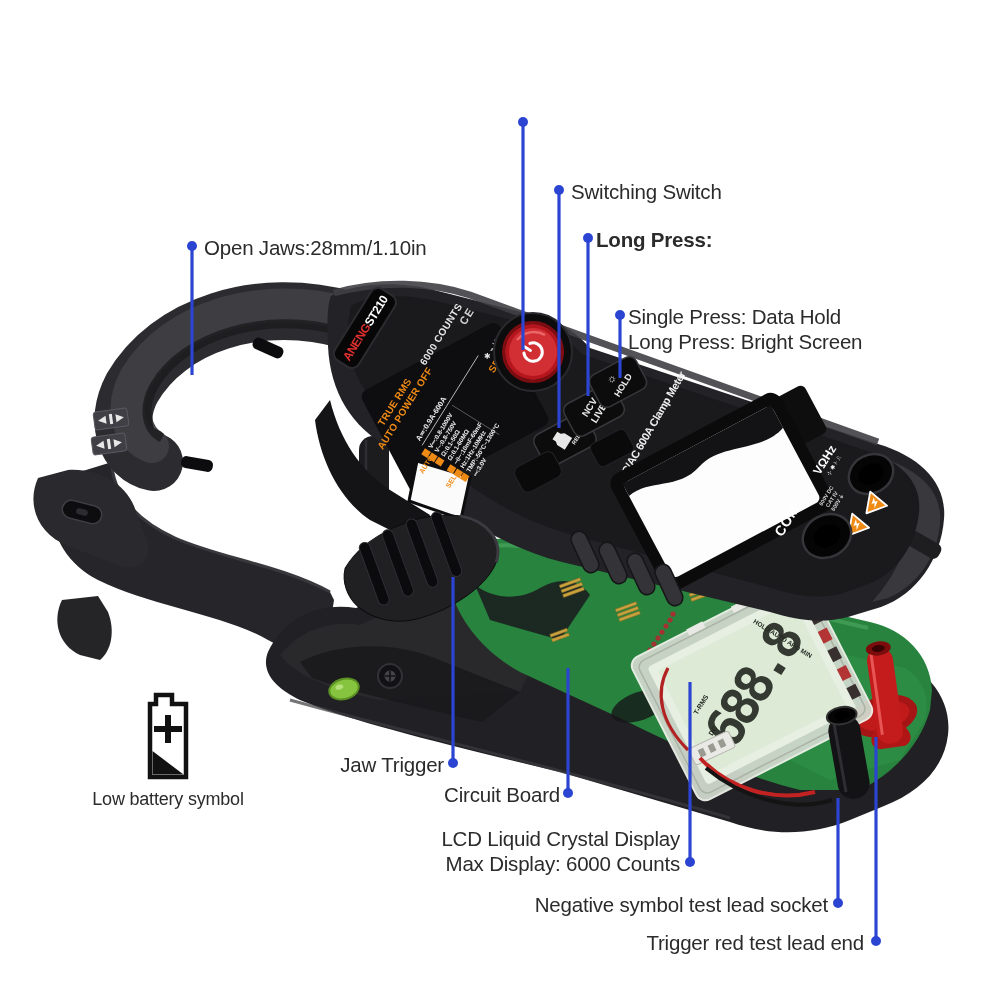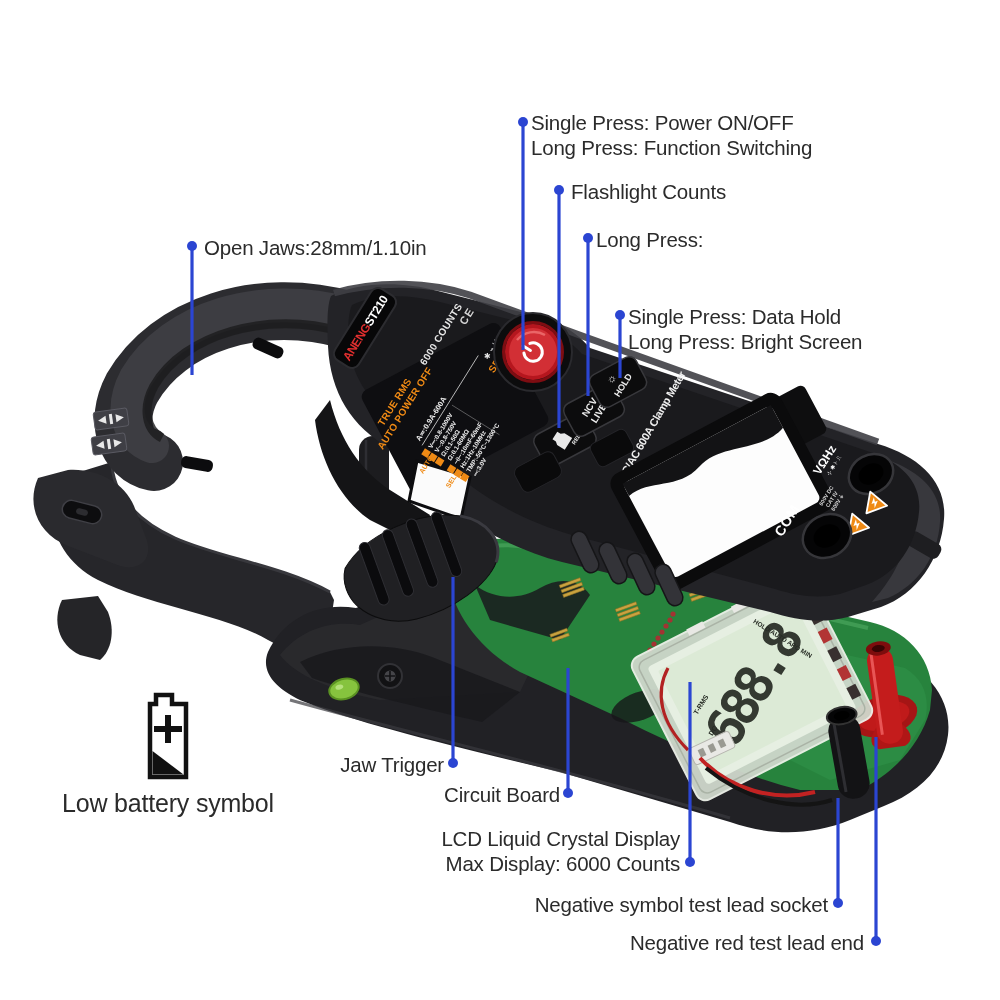--- a/index.html
+++ b/index.html
@@ -4,21 +4,21 @@
 <style>
   html,body{margin:0;padding:0;background:#fff;}
   #stage{position:relative;width:1000px;height:1000px;background:#fff;overflow:hidden;
          font-family:"Liberation Sans",sans-serif;}
   #art{position:absolute;left:0;top:0;}
   .ann{position:absolute;font-size:20.5px;line-height:25px;color:#2b2b2b;
        letter-spacing:-0.2px;white-space:nowrap;}
   .ann.r{text-align:right;margin-left:28px;}
   .ann span{display:block;}
   .caption{position:absolute;left:58px;top:789px;width:220px;text-align:center;
-       font-size:25px;color:#2b2b2b;letter-spacing:-0.2px;}
+       font-size:18px;color:#2b2b2b;letter-spacing:-0.2px;}
 </style>
 </head>
 <body>
 
 <div id="stage">
 
 <svg id="art" width="1000" height="1000" viewBox="0 0 1000 1000">
 
   <g>
 
@@ -403,30 +403,26 @@
   </g>
 
   <g>
     <path d="M150,704 L156,704 L156,695 L172,695 L172,704 L186,704 L186,777 L150,777 Z" fill="#ffffff" stroke="#111111" stroke-width="4.5" stroke-linejoin="miter"></path>
     <rect x="154" y="726" width="28" height="6" fill="#111111"></rect>
     <rect x="165" y="715" width="6" height="28" fill="#111111"></rect>
     <path d="M152.5,751 L183.5,774.5 L152.5,774.5 Z" fill="#111111"></path>
   </g>
 </svg>
 
-<div class="ann" style="left:531px;top:110px;">
-  <span>Single Press: Power ON/OFF</span>
-  <span>Long Press: Function Switching</span>
-</div>
 
 <div class="ann" style="left:571px;top:179px;">
-  <span>Flashlight Counts</span>
-</div>
-
-<div class="ann" style="left:596px;top:227px;">
+  <span>Switching Switch</span>
+</div>
+
+<div class="ann" style="left:596px;top:227px;font-weight:bold;">
   <span>Long Press:</span>
 </div>
 
 <div class="ann" style="left:628px;top:304px;">
   <span>Single Press: Data Hold</span>
   <span>Long Press: Bright Screen</span>
 </div>
 
 <div class="ann" style="left:204px;top:235px;">
   <span>Open Jaws:28mm/1.10in</span>
@@ -443,20 +439,20 @@
 <div class="ann r" style="right:320px;top:826px;">
   <span>LCD Liquid Crystal Display</span>
   <span>Max Display: 6000 Counts</span>
 </div>
 
 <div class="ann r" style="right:172px;top:892px;">
   <span>Negative symbol test lead socket</span>
 </div>
 
 <div class="ann r" style="right:136px;top:930px;">
-  <span>Negative red test lead end</span>
+  <span>Trigger red test lead end</span>
 </div>
 
 <div class="caption">
   <span>Low battery symbol</span>
 </div>
 
 </div>
 
 </body></html>

